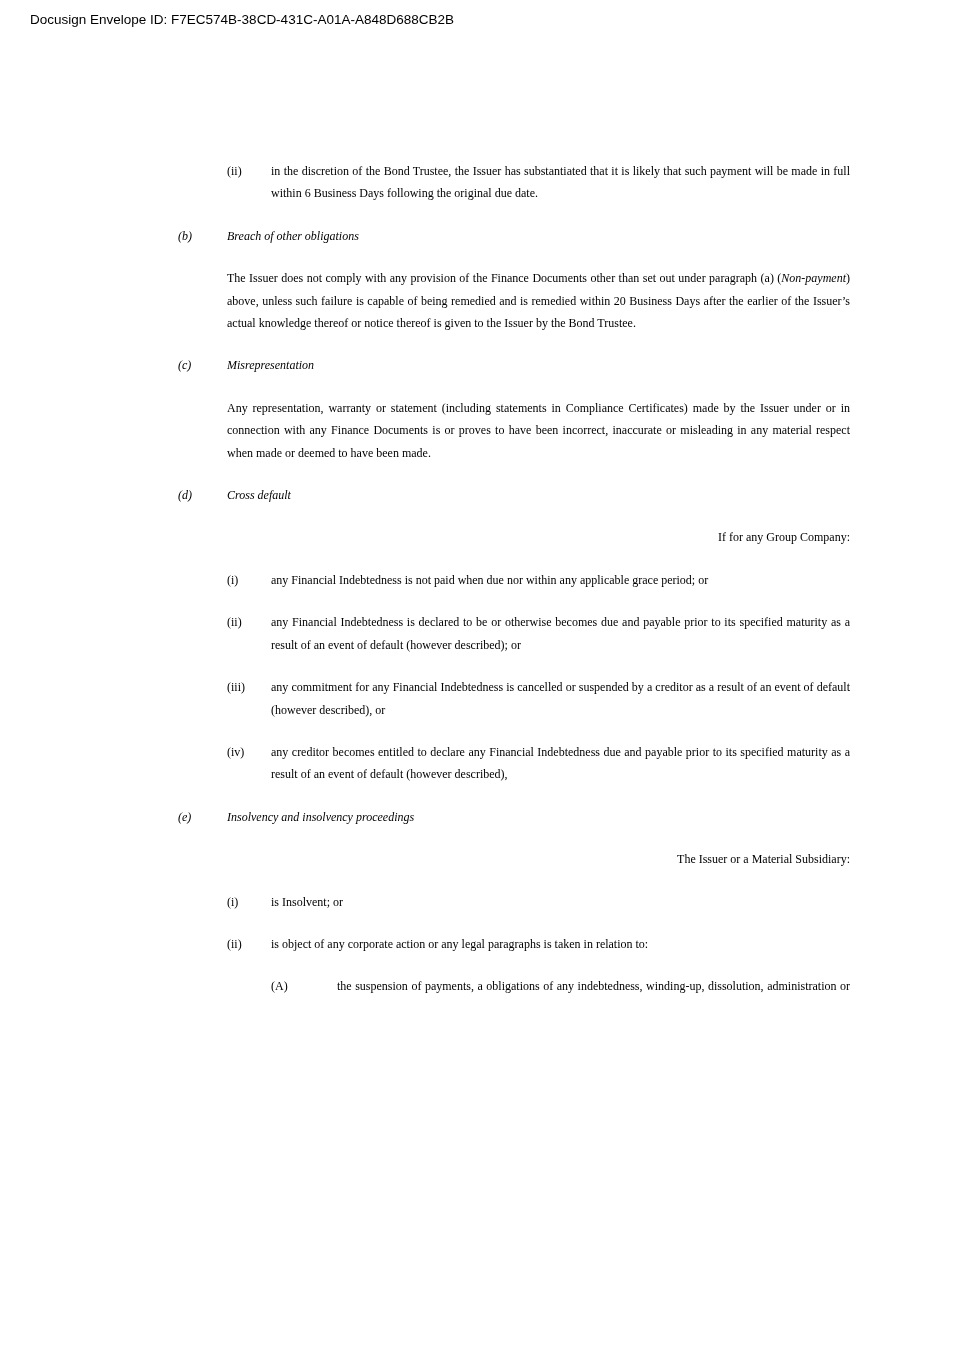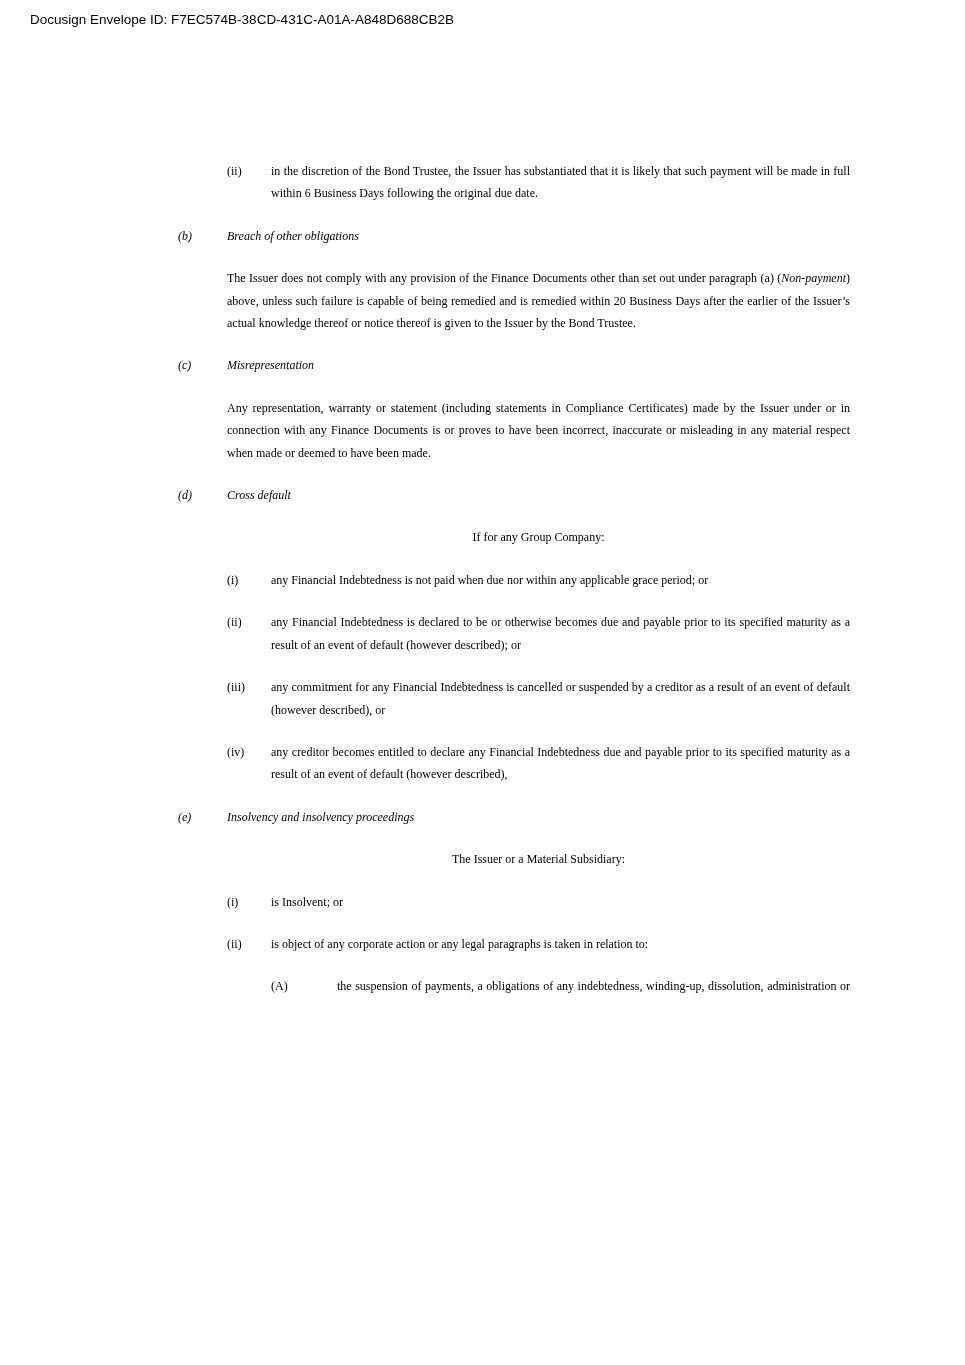--- a/index.html
+++ b/index.html
@@ -32,21 +32,21 @@
   .block { margin: 0 0 20px 0; }
   .block:last-child { margin-bottom: 0; }
 
   
   .heading-row { display: flex; font-style: italic; }
   .heading-row .h-marker { flex: 0 0 49px; }
   .heading-row .h-title { flex: 1; }
 
   
   .para { margin-left: 49px; text-align: justify; }
-  .para.left { text-align: center; }
+  .para.left { text-align: right; }
 
   
   .li { display: flex; margin-left: 49px; }
   .li .li-marker { flex: 0 0 44px; }
   .li .li-text { flex: 1; text-align: justify; }
 
   
   .li2 { display: flex; margin-left: 93px; }
   .li2 .li-marker { flex: 0 0 66px; }
   .li2 .li-text { flex: 1; text-align: justify; }

